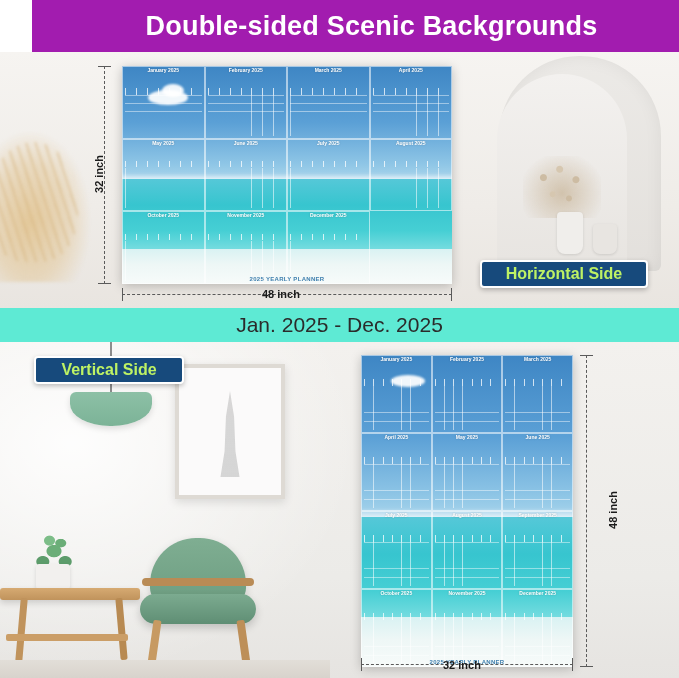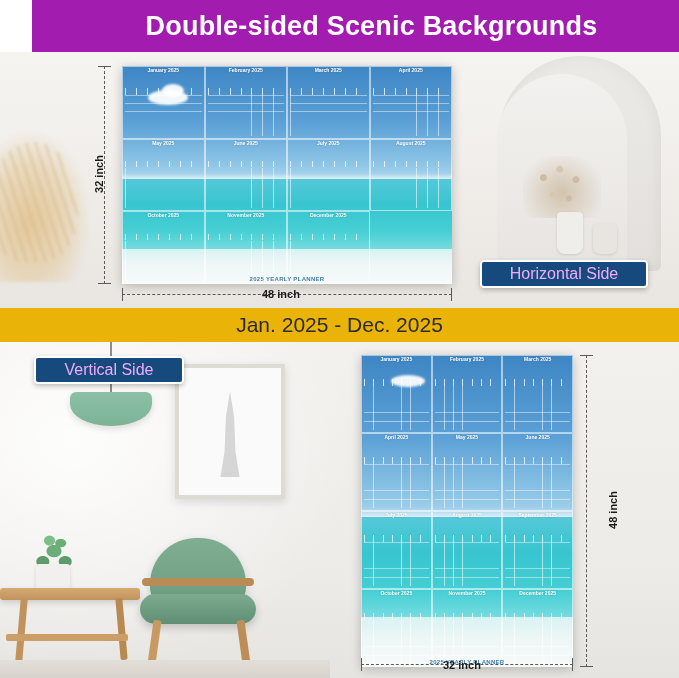--- a/index.html
+++ b/index.html
@@ -139,31 +139,31 @@
   .dim-label {
     position:absolute; color:#1b1b1b; font-size:11px; font-weight:bold;
     background:transparent; white-space:nowrap;
   }
   .dim-label.rot { transform:rotate(-90deg); transform-origin:center; }
   .tick { position:absolute; background:#5a5a5a; }
 
   
   .badge {
     position:absolute;
-    background:#174a7c; color:#f0abfc; font-weight:normal;
+    background:#174a7c; color:#bef264; font-weight:bold;
     border:2px solid #ffffff;
     box-shadow:0 2px 5px rgba(0,0,0,.25);
     display:flex; align-items:center; justify-content:center;
     white-space:nowrap;
   }
 
   
   .caption-band {
     position:absolute; left:0; top:308px; width:679px; height:34px;
-    background:#eab308; display:flex; align-items:center; justify-content:center;
+    background:#5eead4; display:flex; align-items:center; justify-content:center;
   }
   .caption-text { color:#2b2b2b; font-size:21px; }
 
   
   .bottom-scene {
     position:absolute; left:0; top:342px; width:679px; height:336px;
     background:linear-gradient(180deg,#f3f1ee 0%, #ecebe8 70%, #e6e4e1 100%);
     overflow:hidden;
   }
   .wall-shadow{

